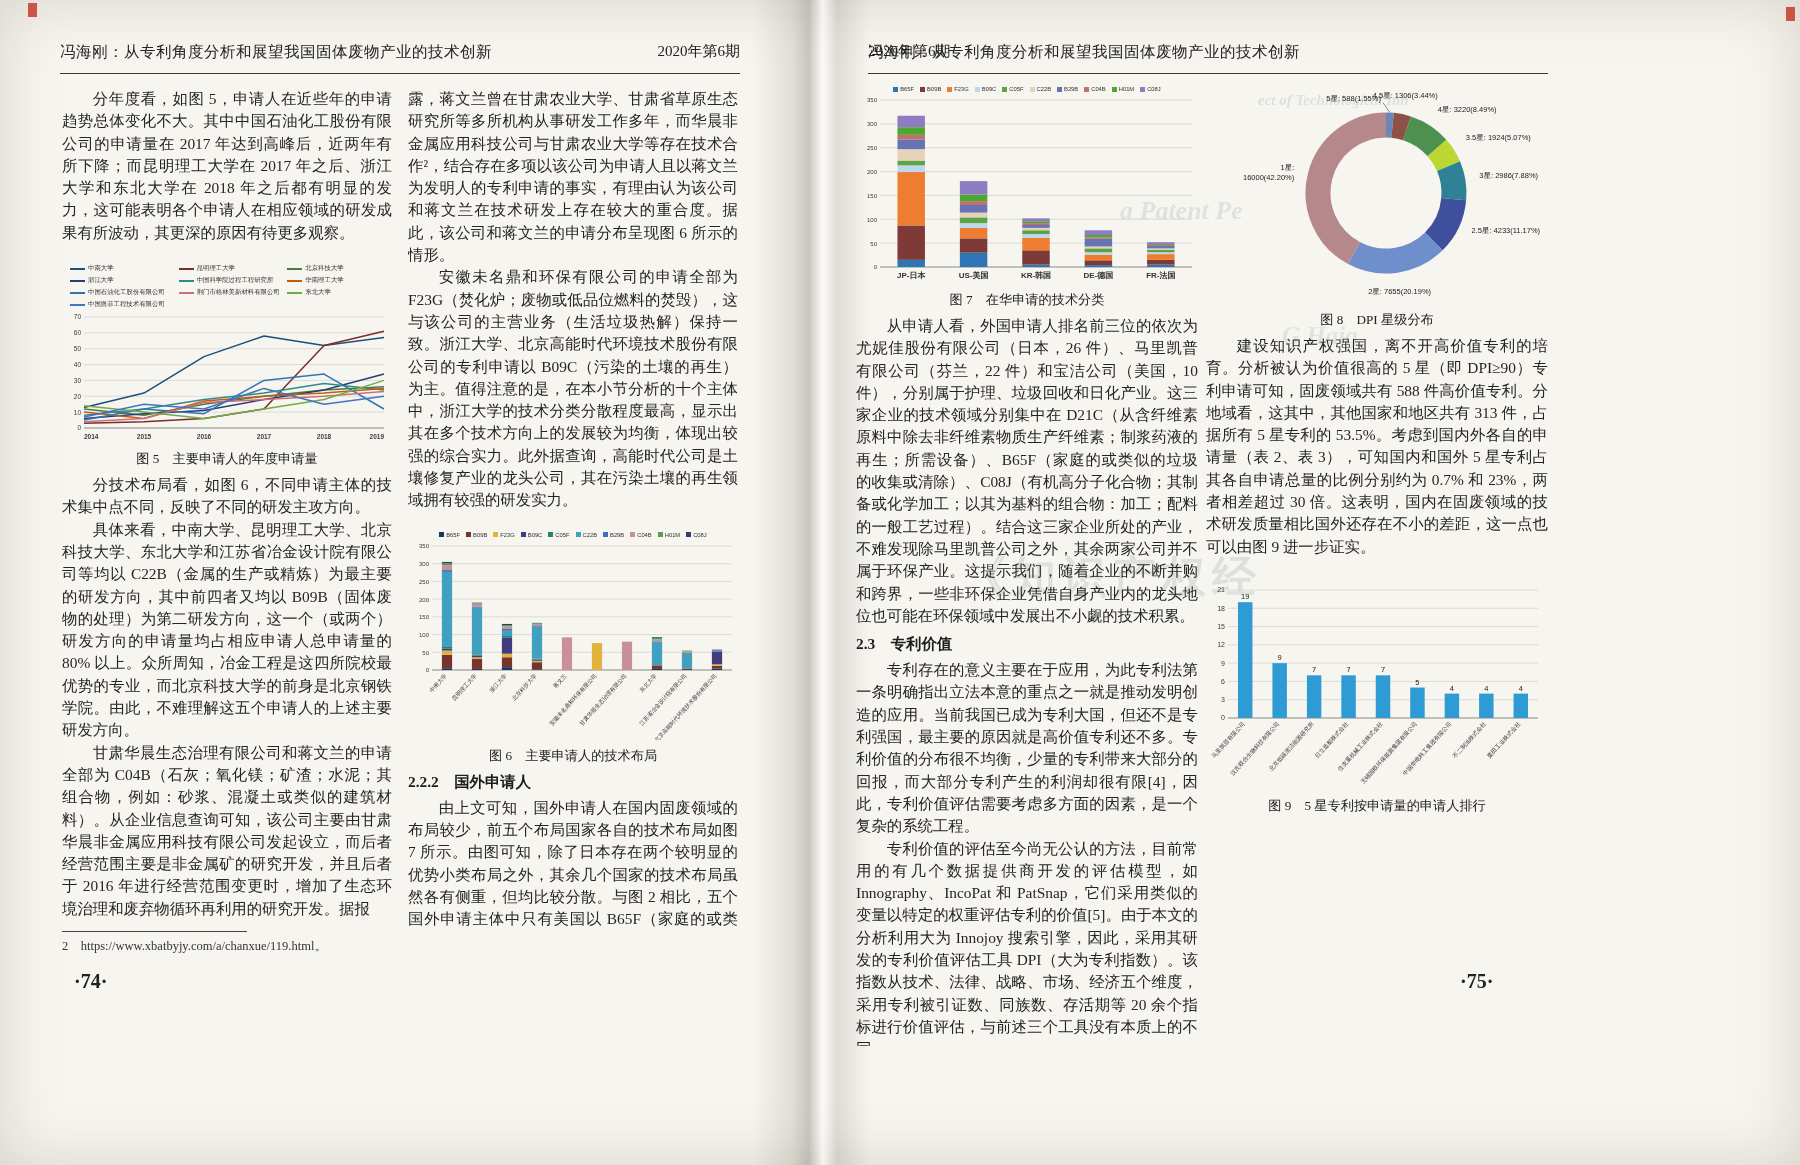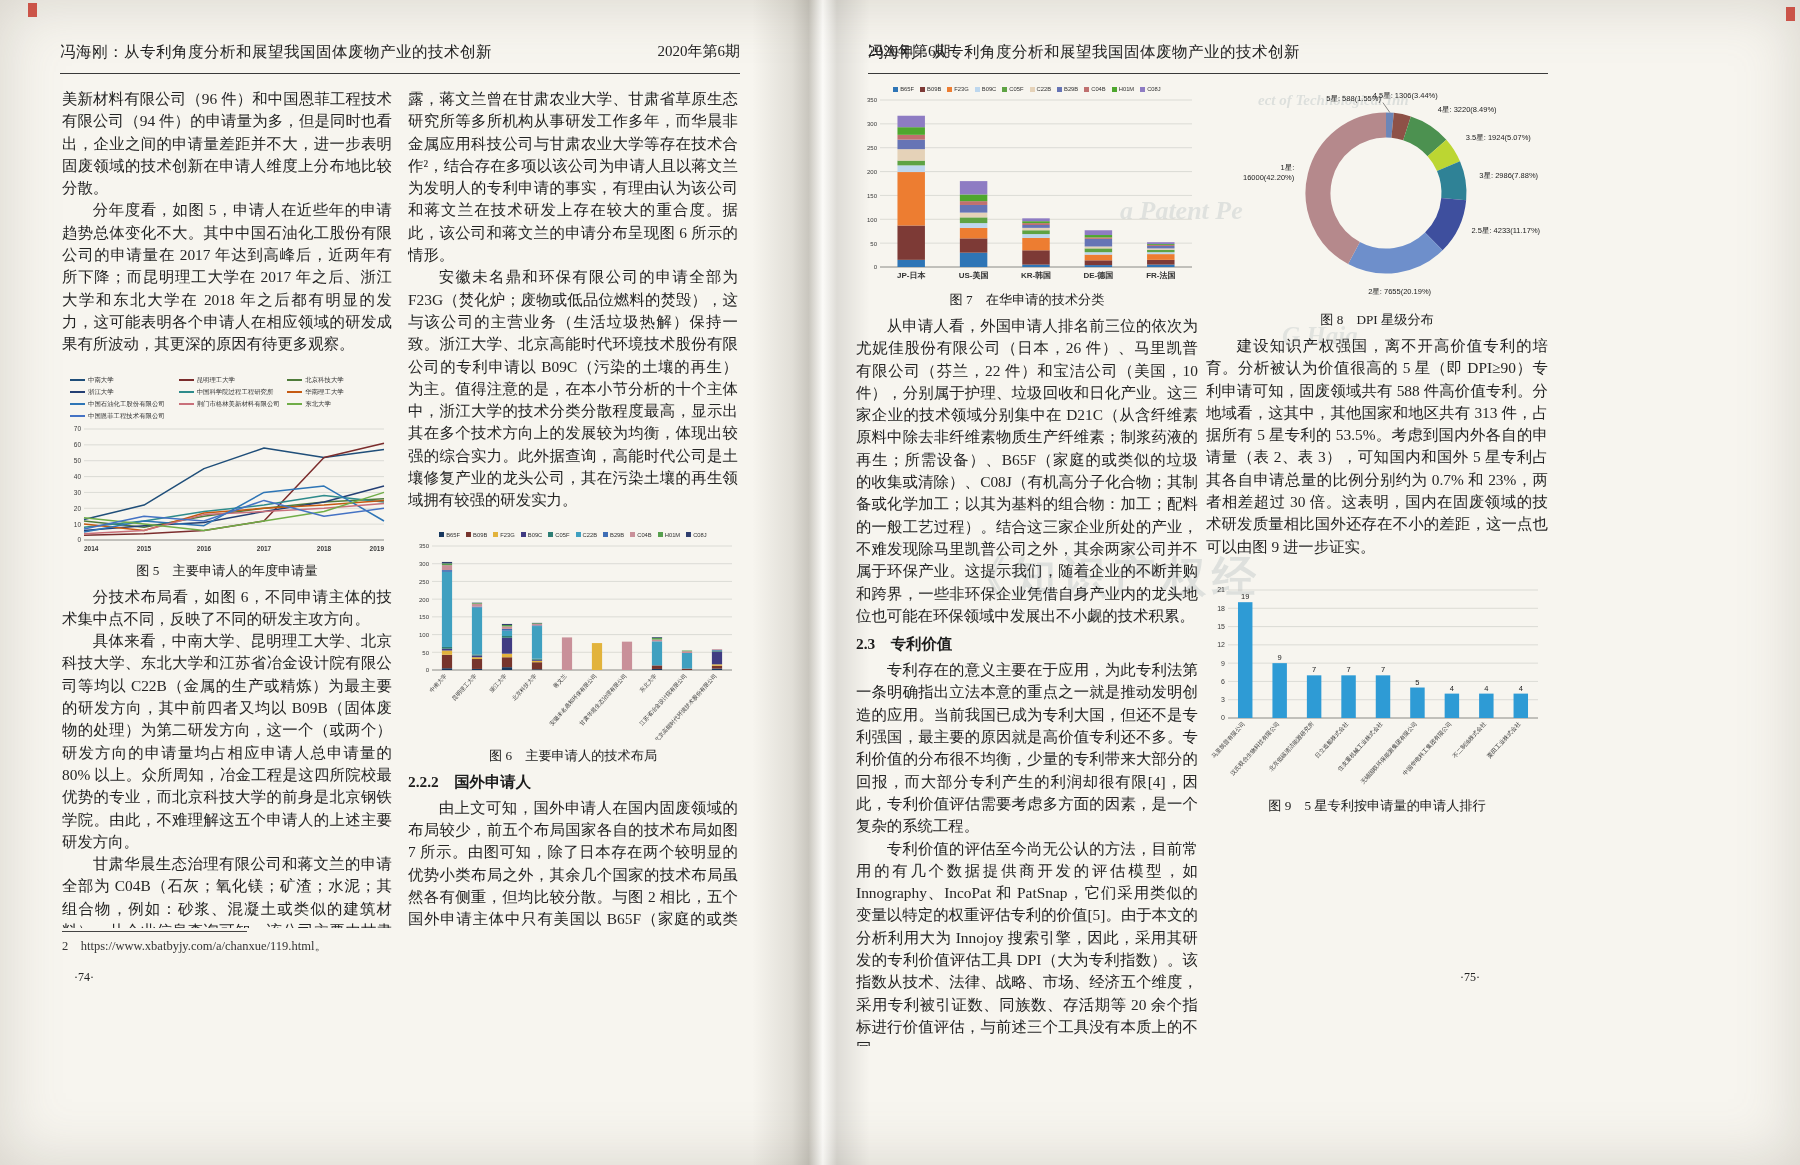--- a/index.html
+++ b/index.html
@@ -21,21 +21,21 @@
   .hdr-r .hdr-issue{left:0;}
   .hdr-rule{position:absolute;left:0;right:0;top:31px;border-top:1.3px solid #3a3a3a;}
   
   .col{position:absolute;overflow:hidden;}
   .col p{margin:0;font-size:15.4px;line-height:22.3px;text-align:justify;color:#242424;
          text-indent:2em;}
   .col p.noindent{text-indent:0;}
   .col h3{margin:7px 0 4px;font-size:15.4px;color:#1c1c1c;}
   .caption{text-align:center;font-size:13.2px;color:#222;margin:3px 0 6px;}
   .chart-block{margin:20px 0 2px;}
-  .pagenum{position:absolute;font-size:12px;font-weight:normal;color:#222;}
+  .pagenum{position:absolute;font-size:20px;font-weight:bold;color:#222;}
   .footnote{position:absolute;left:62px;top:931px;width:330px;font-size:12.5px;color:#333;}
   .fn-rule{width:185px;border-top:1.2px solid #444;margin-bottom:6px;}
   
   .legend{display:flex;align-items:center;color:#333;font-family:"Liberation Sans",sans-serif;}
   .legend-grid{display:grid;grid-template-columns:1fr 1fr 1fr;row-gap:3px;column-gap:4px;
                font-size:6.4px;margin:0 0 4px 8px;}
   .lg-it{display:flex;align-items:center;white-space:nowrap;overflow:hidden;}
   .lg-line{display:inline-block;width:15px;height:2px;margin-right:3px;flex:none;}
   .lg-sq{display:inline-block;width:5px;height:5px;margin-right:2px;flex:none;}
   .legend-row{justify-content:center;font-size:5.8px;gap:6px;margin-bottom:2px;flex-wrap:nowrap;}
@@ -58,21 +58,20 @@
   <div class="ghost" style="left:1282px;top:322px;font-size:25px;font-style:italic;opacity:.13;">G Haig</div>
   <div class="ghost" style="left:962px;top:548px;font-size:44px;letter-spacing:6px;opacity:.15;">《知识产权经</div>
 
   <div class="hdr hdr-l">
     <div class="hdr-title">冯海刚：从专利角度分析和展望我国固体废物产业的技术创新</div>
     <div class="hdr-issue">2020年第6期</div>
     <div class="hdr-rule"></div>
   </div>
 
   <div class="col" style="left:62px;top:88px;width:330px;height:840px;">
-    <p class="noindent">美新材料有限公司（96 件）和中国恩菲工程技术有限公司（94 件）的申请量为多，但是同时也看出，企业之间的申请量差距并不大，进一步表明固废领域的技术创新在申请人维度上分布地比较分散。</p>
     <p>分年度看，如图 5，申请人在近些年的申请趋势总体变化不大。其中中国石油化工股份有限公司的申请量在 2017 年达到高峰后，近两年有所下降；而昆明理工大学在 2017 年之后、浙江大学和东北大学在 2018 年之后都有明显的发力，这可能表明各个申请人在相应领域的研发成果有所波动，其更深的原因有待更多观察。</p>
     <div class="chart-block">
       <div><div class="legend legend-grid">
             <span class="lg-it">
               <span class="lg-line" style="background: rgb(31, 78, 121);"></span>
               <span>中南大学</span>
             </span>
             <span class="lg-it">
               <span class="lg-line" style="background: rgb(123, 44, 44);"></span>
               <span>昆明理工大学</span>

